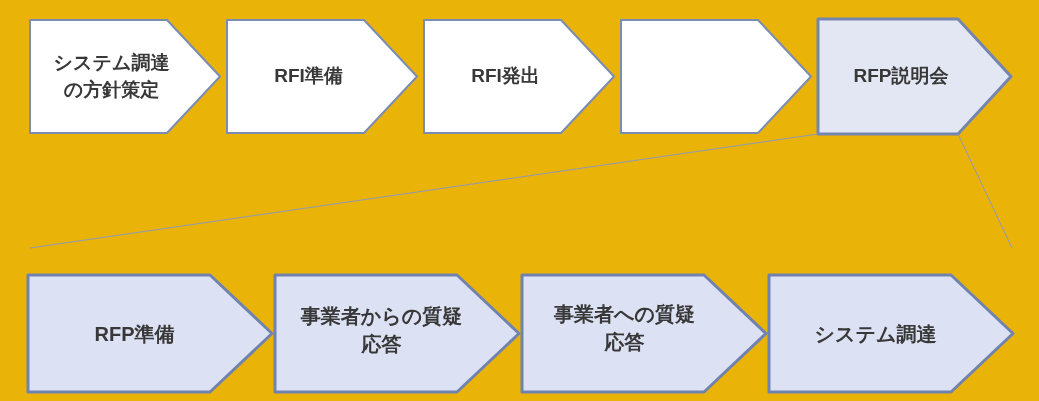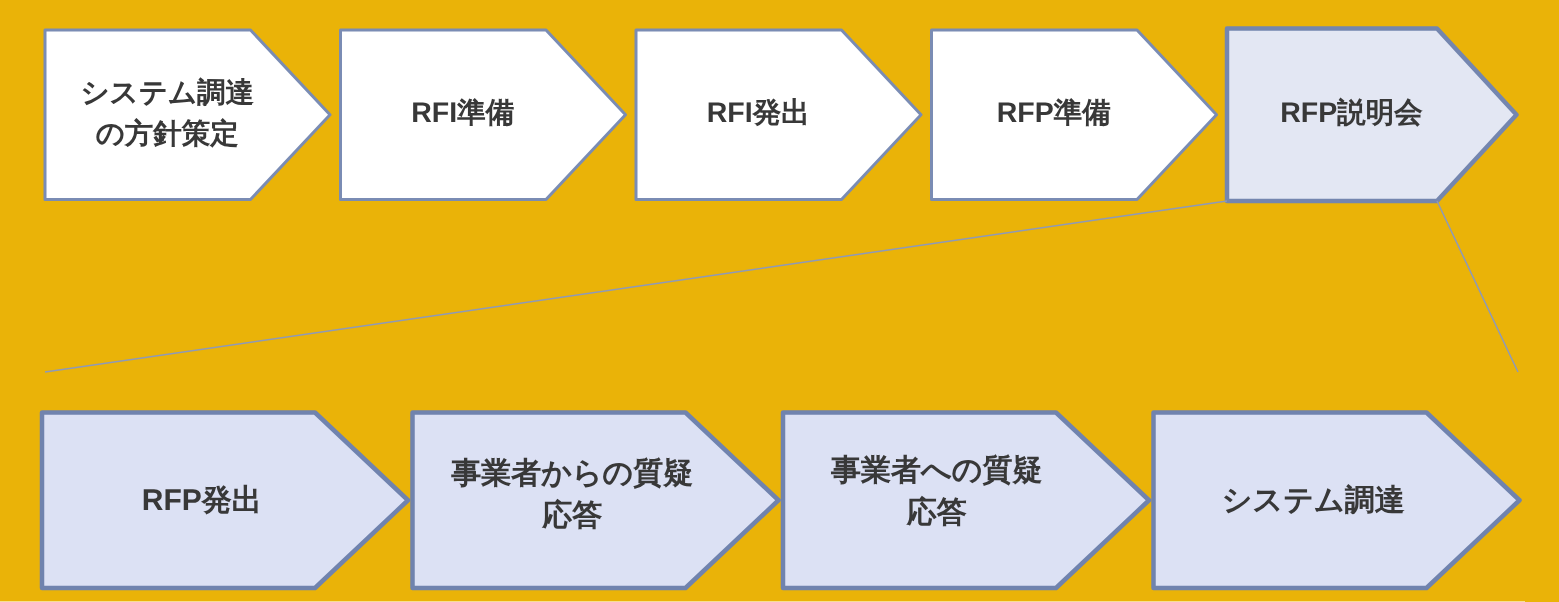--- a/index.html
+++ b/index.html
@@ -81,23 +81,22 @@
     <polygon class="chevron-detail" points="28,275 210,275 272,333.5 210,392 28,392"></polygon>
     <polygon class="chevron-detail" points="275,275 457,275 519,333.5 457,392 275,392"></polygon>
     <polygon class="chevron-detail" points="522,275 704,275 766,333.5 704,392 522,392"></polygon>
     <polygon class="chevron-detail" points="769,275 951,275 1013,333.5 951,392 769,392"></polygon>
   </svg>
 
   <div class="step-label top-row" style="left:30px; top:20px; width:163px; height:113px;">システム調達
 の方針策定</div>
   <div class="step-label top-row" style="left:227px; top:20px; width:163px; height:113px;">RFI準備</div>
   <div class="step-label top-row" style="left:424px; top:20px; width:163px; height:113px;">RFI発出</div>
-  <div class="step-label top-row" style="left:621px; top:20px; width:163px; height:113px;">RFP準備</div>
   <div class="step-label top-row" style="left:818px; top:19px; width:166px; height:115px;">RFP説明会</div>
 
-  <div class="step-label bottom-row" style="left:28px; top:275px; width:213px; height:117px;">RFP発出</div>
+  <div class="step-label bottom-row" style="left:28px; top:275px; width:213px; height:117px;">RFP準備</div>
   <div class="step-label bottom-row" style="left:275px; top:278px; width:213px; height:103px;">事業者からの質疑
 応答</div>
   <div class="step-label bottom-row" style="left:518px; top:275px; width:213px; height:105px;">事業者への質疑
 応答</div>
   <div class="step-label bottom-row" style="left:769px; top:275px; width:213px; height:117px;">システム調達</div>
 
 </div>
 
 </body></html>

